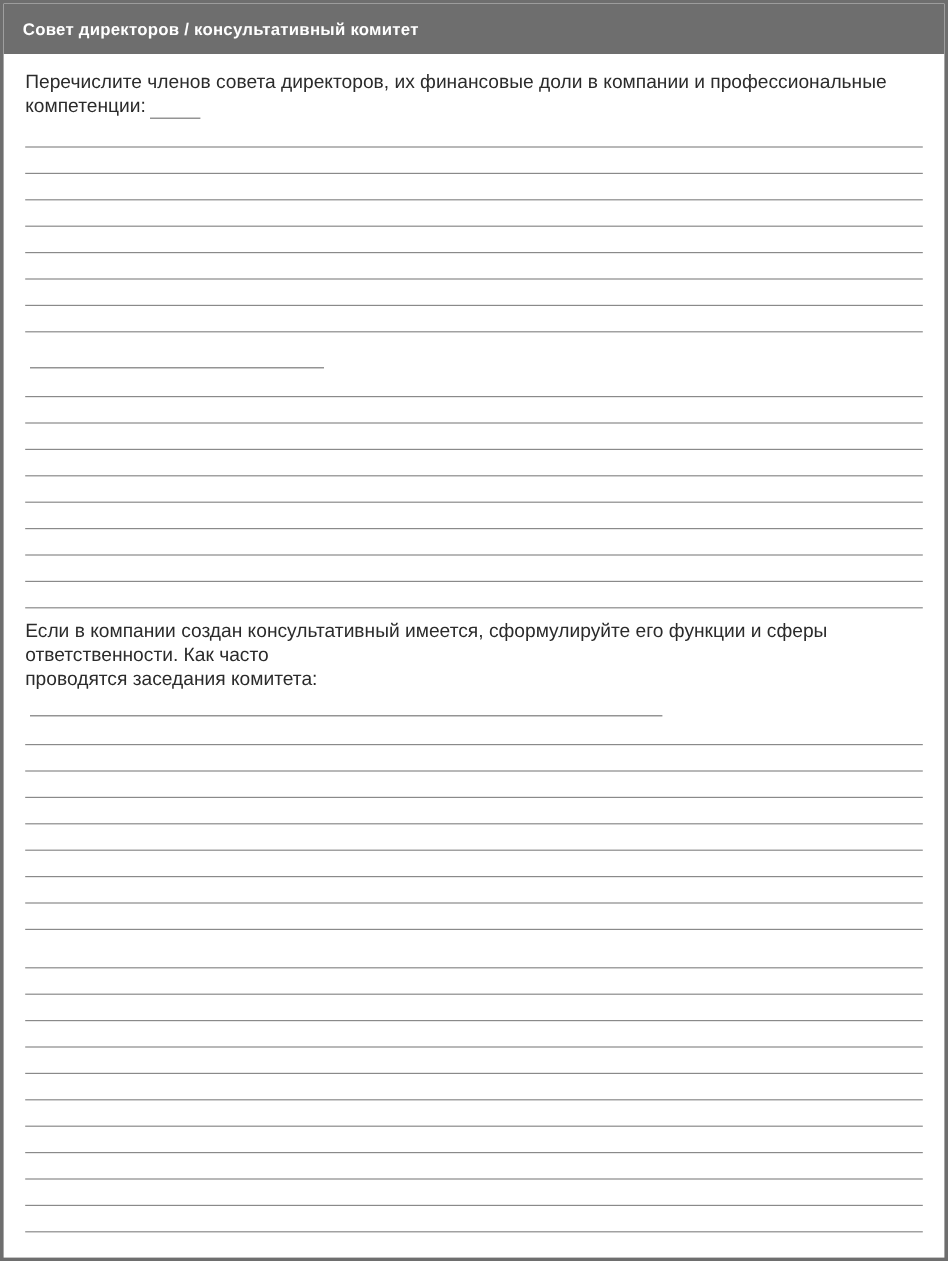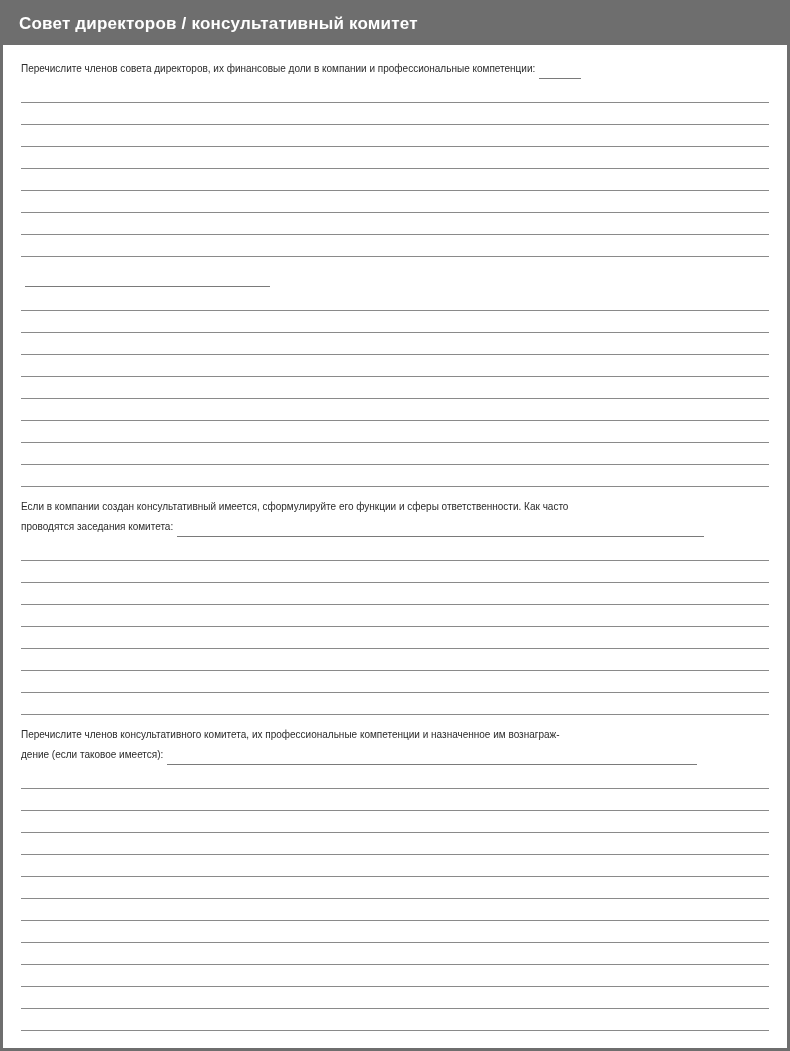--- a/index.html
+++ b/index.html
@@ -22,34 +22,34 @@
   .header {
     height: 42px;
     background: #6e6e6e;
     color: #ffffff;
     display: flex;
     align-items: center;
     padding: 0 16px;
     box-sizing: border-box;
   }
   .header-title {
-    font-size: 17px;
+    font-size: 14px;
     font-weight: bold;
     letter-spacing: 0.2px;
     white-space: nowrap;
   }
   .body-area {
     padding: 14px 18px 0 18px;
     box-sizing: border-box;
   }
   .question-block {
     margin-bottom: 10px;
   }
   .prompt-wrap {
-    font-size: 10px;
+    font-size: 16px;
     color: #2b2b2b;
     line-height: 20px;
   }
   .prompt-wrap .tail-inline {
     display: inline-block;
     vertical-align: bottom;
     border-bottom: 1px solid #7a7a7a;
     height: 14px;
     margin-left: 4px;
   }
@@ -119,24 +119,20 @@
         <div class="rule"></div>
         <div class="rule"></div>
         <div class="rule"></div>
         <div class="rule"></div>
         <div class="rule"></div>
         <div class="rule"></div>
       </div>
     </div>
 
     <div class="question-block">
-      <div class="prompt-wrap">
-        <div>Перечислите членов консультативного комитета, их профессиональные компетенции и назначенное им вознаграж-</div>
-        <div><span>дение (если таковое имеется):</span><span class="tail-inline" style="width:530px"></span></div>
-      </div>
       <div class="rules">
         <div class="rule"></div>
         <div class="rule"></div>
         <div class="rule"></div>
         <div class="rule"></div>
         <div class="rule"></div>
         <div class="rule"></div>
         <div class="rule"></div>
         <div class="rule"></div>
         <div class="rule"></div>

